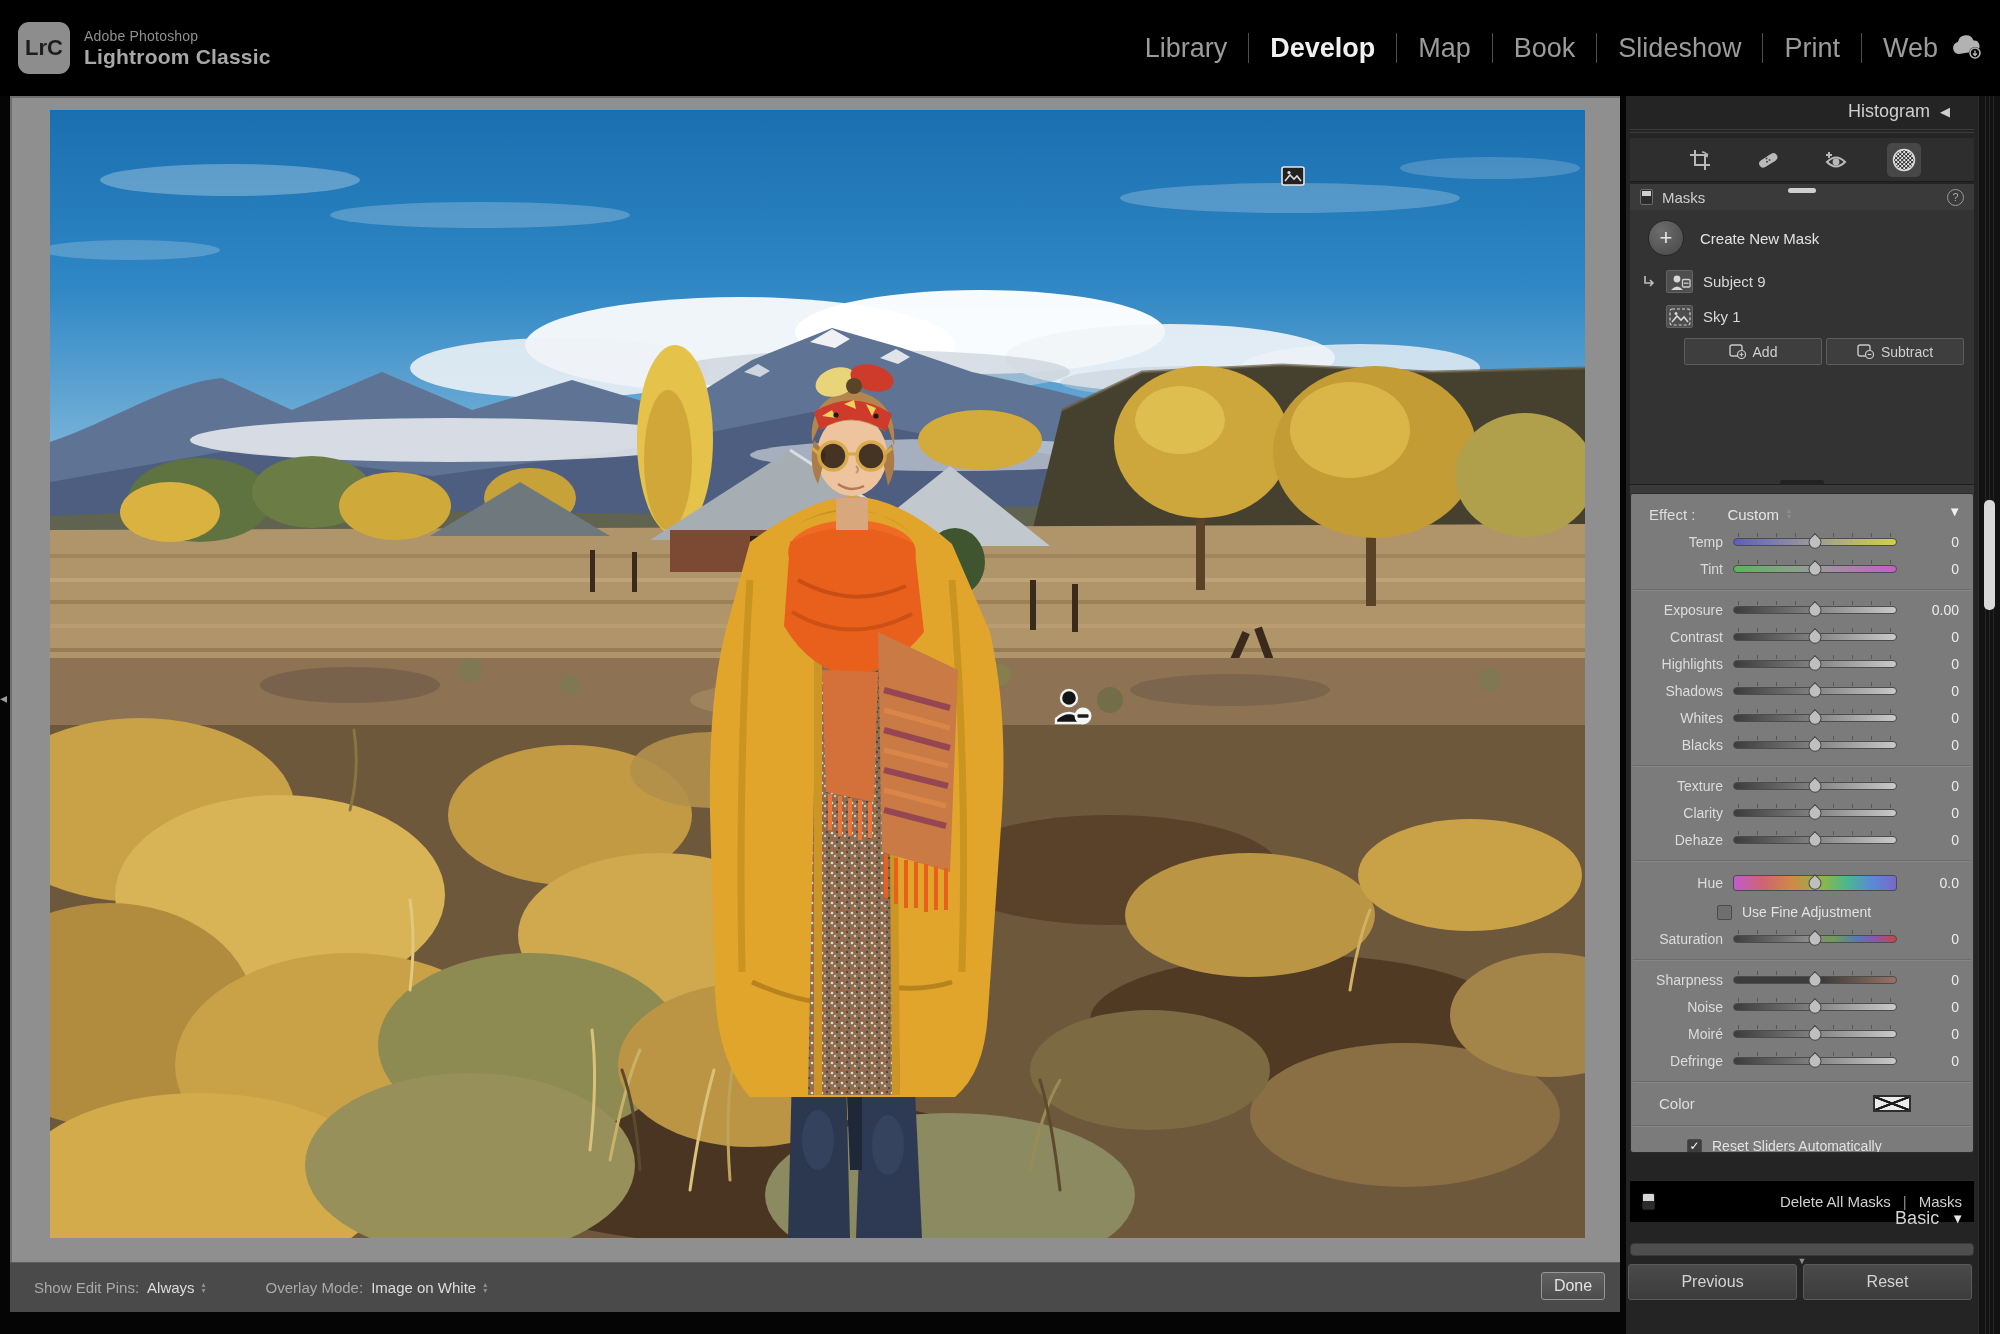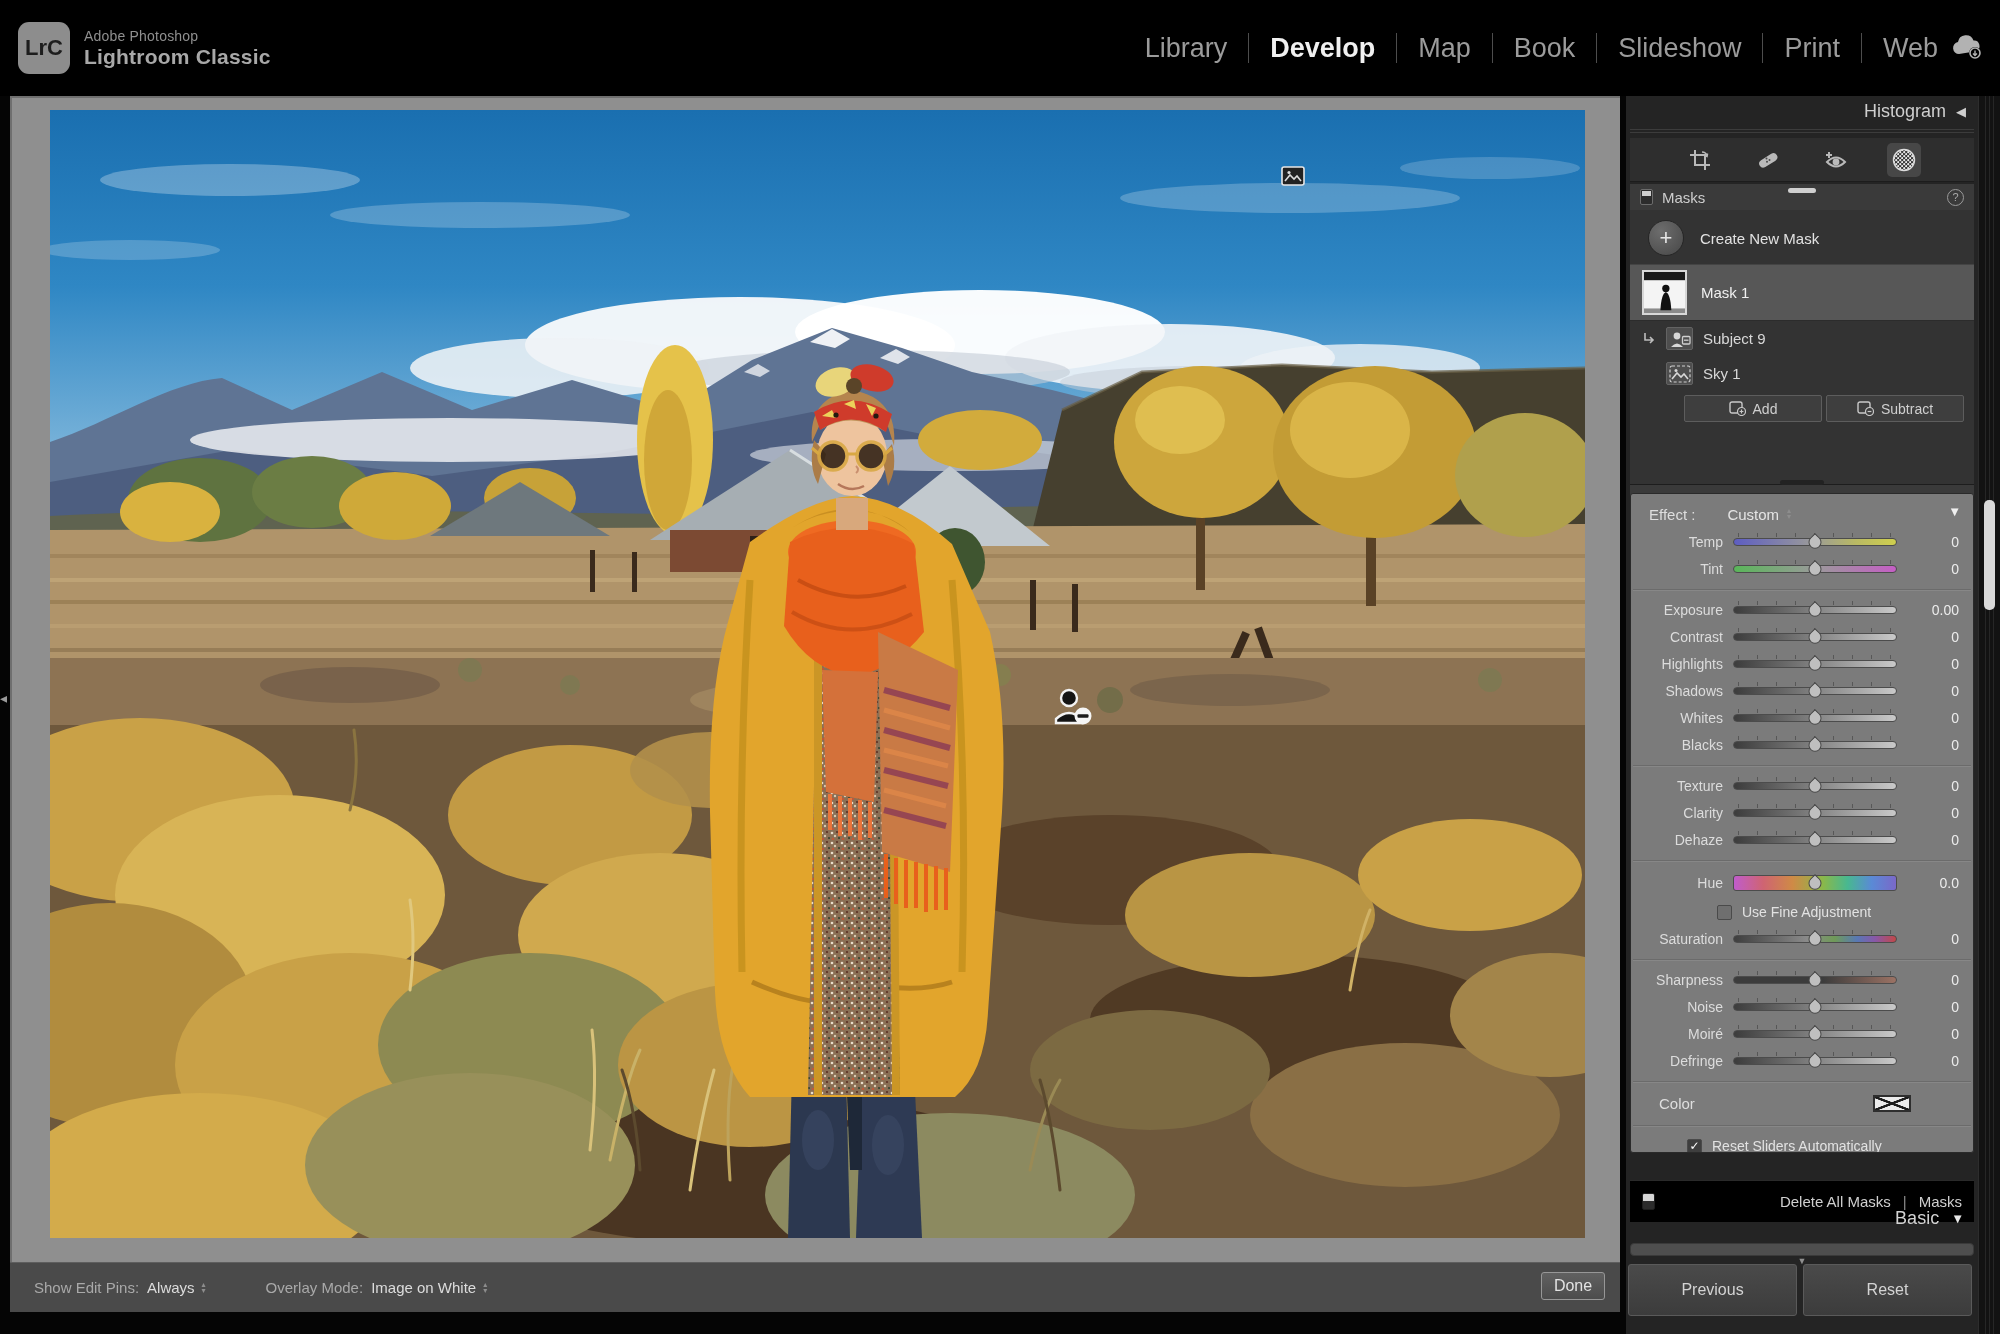--- a/index.html
+++ b/index.html
@@ -32,21 +32,21 @@
     border-top:1px solid #5e5e5e; display:flex; align-items:center; font-size:15px; color:#b5b5b5; }
   .tb-label { margin-left:24px; color:#a9a9a9; }
   .tb-value { margin-left:8px; color:#dcdcdc; display:inline-flex; align-items:center; gap:7px; }
   .updn { display:inline-flex; flex-direction:column; line-height:6px; font-size:8px; color:#8d8d8d; }
   .tb-gap { width:36px; }
   #done-btn { position:absolute; right:15px; top:9px; width:64px; height:28px; background:linear-gradient(#616161,#4c4c4c);
     border:1px solid #979797; border-radius:3px; color:#e3e3e3; font-size:16px; display:flex; align-items:center; justify-content:center; }
 
   
   #panel { position:absolute; left:1626px; top:96px; width:352px; height:1238px; background:#242424; }
-  #histogram-row { position:absolute; top:0; left:0; right:0; height:30px; display:flex; align-items:center; justify-content:flex-end; gap:10px; padding-right:12px; }
+  #histogram-row { position:absolute; top:0; left:0; right:0; height:30px; display:flex; align-items:center; justify-content:flex-end; gap:10px; padding-right:28px; }
   #histogram-row .hdr { color:#cfcfcf; font-size:18px; }
   #histogram-row .tri { color:#cfcfcf; font-size:13px; }
   .dbl-line { position:absolute; left:4px; right:4px; top:33px; height:4px; border-top:1px solid #3c3c3c; border-bottom:1px solid #3c3c3c; }
 
   #toolstrip { position:absolute; left:4px; right:4px; top:42px; height:44px; background:#2e2e2e;
     display:flex; align-items:center; justify-content:center; gap:34px; border-bottom:1px solid #1c1c1c; }
   .tool { width:34px; height:34px; display:flex; align-items:center; justify-content:center; border-radius:5px; }
   .tool.active { background:#474747; }
 
   #masks-header { position:absolute; left:4px; right:4px; top:88px; height:26px; background:#3a3a3a;
@@ -118,21 +118,21 @@
   #masks-footer .switch { width:13px; height:17px; border-radius:2px; background:linear-gradient(#d6d6d6 45%,#2c2c2c 45%); border:1px solid #1e1e1e; }
   #masks-footer .links { margin-left:auto; display:flex; align-items:center; gap:12px; font-size:15px; color:#cfcfcf; }
   #masks-footer .sep { color:#8a8a8a; }
 
   #basic-row { position:absolute; right:14px; top:1112px; display:flex; align-items:center; gap:12px; }
   #basic-row .t { color:#d2d2d2; font-size:18px; }
   #basic-row .tri { color:#e8e8e8; font-size:13px; }
   #panel-strip { position:absolute; left:4px; right:4px; top:1147px; height:13px; background:#4e4e4e; border-radius:4px; border:1px solid #3a3a3a; }
   #strip-tri { position:absolute; left:50%; top:1160px; transform:translateX(-50%); color:#8f8f8f; font-size:9px; }
   #prev-reset { position:absolute; left:2px; right:6px; top:1168px; display:flex; gap:6px; }
-  .big-btn { flex:1; height:52px; background:linear-gradient(#4a4a4a,#3c3c3c); border:1px solid #5a5a5a; border-radius:3px;
+  .big-btn { flex:1; height:36px; background:linear-gradient(#4a4a4a,#3c3c3c); border:1px solid #5a5a5a; border-radius:3px;
     color:#d3d3d3; font-size:16px; display:flex; align-items:center; justify-content:center; }
 
   
   #right-strip { position:absolute; left:1978px; top:96px; width:22px; height:1238px; background:#121212;
     border-left:1px solid #2d2d2d; }
   #right-strip .lines { position:absolute; left:6px; top:0; bottom:0; width:10px;
     background:repeating-linear-gradient(to right,#262626 0 1px,transparent 1px 4px); }
   #scroll-thumb { position:absolute; left:5px; top:404px; width:11px; height:110px; border-radius:5px; background:#d9d9d9; }
 
   #left-collapse { position:absolute; left:0; top:690px; color:#9a9a9a; font-size:14px; }
@@ -498,30 +498,20 @@
       </svg>
       <span class="t">Masks</span>
       <span class="pill"></span>
       <span class="help">?</span>
     </div>
 
     <div id="masks-body">
       <div id="create-row">
         <div id="plus-circle">+</div>
         <span id="create-label">Create New Mask</span>
-      </div>
-      <div id="mask1-row">
-        <svg id="mask1-thumb" width="45" height="45" viewBox="0 0 45 45">
-          <rect width="45" height="45" fill="#f4f4f4"></rect>
-          <rect x="0" y="0" width="45" height="9" fill="#191919"></rect>
-          <rect x="0" y="40" width="45" height="5" fill="#8a8a8a"></rect>
-          <circle cx="24" cy="18" r="4" fill="#111"></circle>
-          <path d="M18,42 q1,-18 6,-20 q5,2 6,20 Z" fill="#111"></path>
-        </svg>
-        <span id="mask1-name">Mask 1</span>
       </div>
       <div class="comp-row">
         <svg width="14" height="14" viewBox="0 0 14 14">
           <path d="M3,1 V8 H11 M8,5 L11,8 L8,11" stroke="#bdbdbd" stroke-width="1.6" fill="none"></path>
         </svg>
         <span class="comp-icon">
           <svg width="22" height="18" viewBox="0 0 22 18">
             <circle cx="8" cy="6" r="3.4" fill="#d8d8d8"></circle>
             <path d="M2,17 q6,-7 12,0 Z" fill="#d8d8d8"></path>
             <rect x="13.5" y="6.5" width="7.5" height="7.5" rx="1" fill="none" stroke="#cfcfcf" stroke-width="1.3"></rect>

